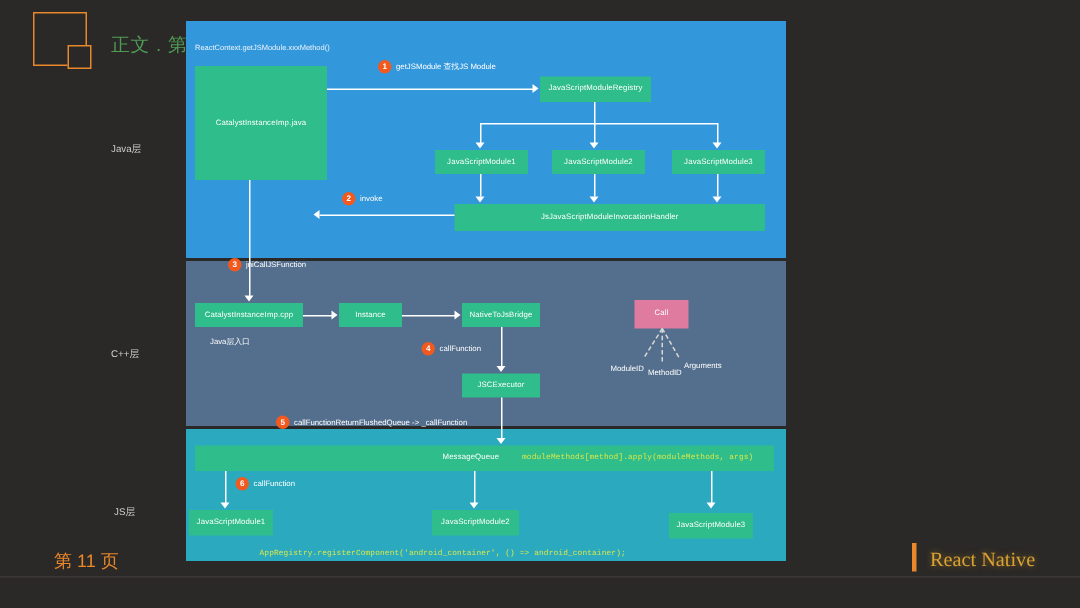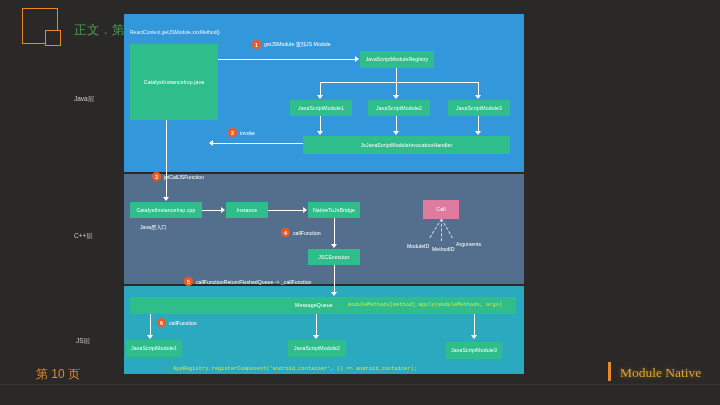--- a/index.html
+++ b/index.html
@@ -181,18 +181,18 @@
     <span class="txt">callFunction</span>
   </div>
 
   <div class="box" style="left:126px;top:340px;width:56px;height:17px;">JavaScriptModule1</div>
   <div class="box" style="left:288px;top:340px;width:58px;height:17px;">JavaScriptModule2</div>
   <div class="box" style="left:446px;top:342px;width:56px;height:17px;">JavaScriptModule3</div>
 
   <div class="code" style="left:173px;top:366px;">AppRegistry.registerComponent('android_container', () =&gt; android_container);</div>
 
 
-  <div class="page-num">第 10 页</div>
+  <div class="page-num">第 11 页</div>
   <div class="foot-bar"></div>
-  <div class="foot-brand">Module Native</div>
+  <div class="foot-brand">React Native</div>
   <div class="foot-rule"></div>
 
 </div>
 
 </body></html>

